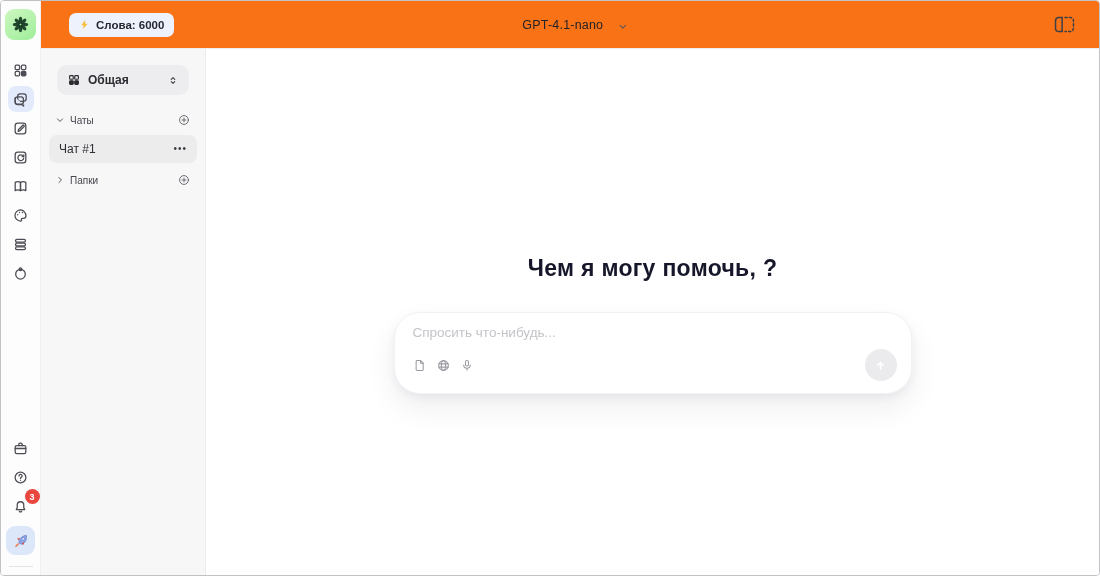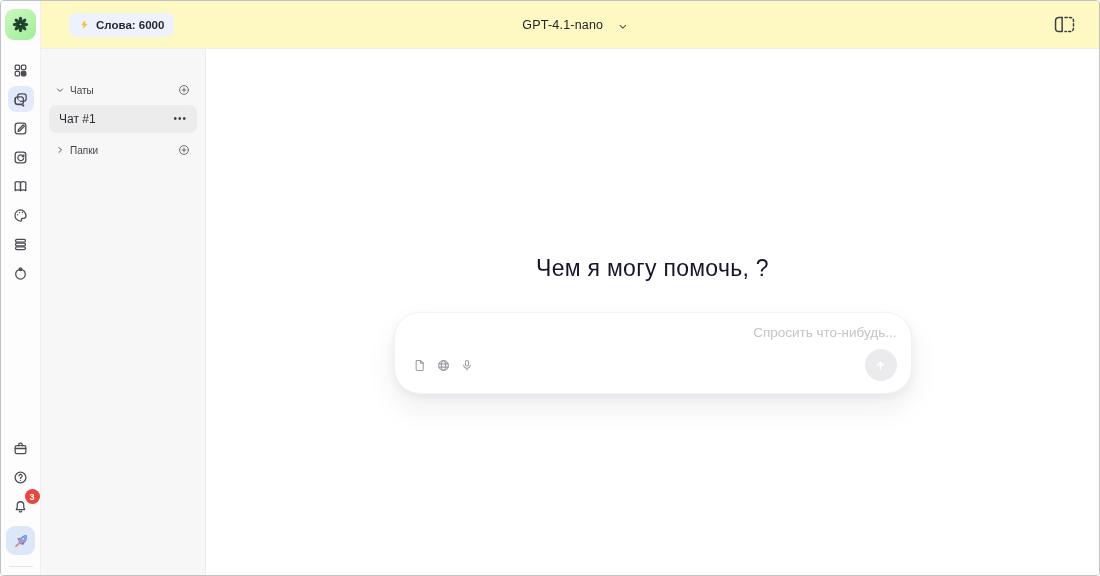--- a/index.html
+++ b/index.html
@@ -14,21 +14,21 @@
   .rail-btn svg { width:17px; height:17px; }
   .rail-btn.active { background:#e3eafb; }
   .rail-bottom { margin-top:auto; display:flex; flex-direction:column; gap:3px; align-items:center; }
   .bell-wrap { position:relative; }
   .badge-count { position:absolute; top:-4px; right:-6px; min-width:15px; height:15px; border-radius:8px; background:#e8463f; color:#fff; font-size:9px; font-weight:700; display:flex; align-items:center; justify-content:center; padding:0 3px; }
   .rocket-btn { width:29px; height:29px; border-radius:9px; background:#dce7fa; display:flex; align-items:center; justify-content:center; border:none; cursor:pointer; margin-top:4px; }
   .rail-divider { width:24px; height:1px; background:#e3e3e6; margin:8px 0 2px; }
 
   
   .right-col { flex:1; display:flex; flex-direction:column; min-width:0; }
-  .topbar { height:48px; flex:0 0 48px; background:#fef9c3; border-bottom:1px solid #ededf0; display:flex; align-items:center; padding:0 20px 0 28px; position:relative; }
+  .topbar { height:48px; flex:0 0 48px; background:#f97316; border-bottom:1px solid #ededf0; display:flex; align-items:center; padding:0 20px 0 28px; position:relative; }
   .words-badge { display:inline-flex; align-items:center; gap:6px; background:#edf2fd; border-radius:7px; height:24px; padding:0 10px; font-size:11.5px; font-weight:700; color:#272730; cursor:pointer; }
   .model { position:absolute; left:50%; transform:translateX(-45%); display:flex; align-items:flex-end; gap:14px; font-size:12.5px; font-weight:500; color:#232329; letter-spacing:.2px; cursor:pointer; }
   .model svg { color:#55555e; }
   .panel-toggle { margin-left:auto; background:none; border:none; color:#3f3f46; cursor:pointer; display:flex; align-items:center; padding:4px; }
 
   .content { flex:1; display:flex; min-height:0; }
 
   
   .sidebar { width:165px; flex:0 0 165px; background:#f7f7f8; border-right:1px solid #ececee; padding:16px 8px; display:flex; flex-direction:column; }
   .workspace { height:30px; border-radius:10px; background:#ededef; margin:0 8px; display:flex; align-items:center; gap:7px; padding:0 10px; color:#2b2b31; cursor:pointer; }
@@ -36,23 +36,23 @@
   .workspace .sort { margin-left:auto; color:#3c3c44; display:flex; }
   .section-row { margin:18px 6px 0; display:flex; align-items:center; gap:5px; color:#46464d; font-size:10px; font-weight:500; cursor:pointer; }
   .section-row.folders { margin-top:10px;text-align:right; }
   .section-row .chev { display:flex; color:#55555d; }
   .plus-btn { margin-left:auto; background:none; border:none; color:#5c5c64; display:flex; cursor:pointer; padding:0; }
   .chat-item { margin:8px 0 0; height:28px; border-radius:8px; background:#ececed; display:flex; align-items:center; padding:0 10px; font-size:12px; font-weight:500; color:#2e2e34; cursor:pointer;gap:48px; }
   .chat-dots { margin-left:auto; color:#3a3a42; font-size:10px; letter-spacing:1px; line-height:1; }
 
   
   .main { flex:1; background:#fff; display:flex; flex-direction:column; align-items:center; padding-top:206px; }
-  .greeting { font-size:23px; font-weight:400; color:#16162a; letter-spacing:.3px; margin-bottom:30px; }
+  .greeting { font-size:23px; font-weight:700; color:#16162a; letter-spacing:.3px; margin-bottom:30px; }
   .composer { width:518px; border-radius:26px; background:#fff; border:1px solid #f2f2f4; box-shadow:0 14px 30px rgba(25,25,60,.07), 0 4px 10px rgba(25,25,60,.05); padding:12px 14px 12px 18px; }
-  .composer textarea { display:block; width:100%; height:22px; border:none; outline:none; resize:none; background:transparent; font-family:"Liberation Sans",sans-serif; font-size:13.5px; color:#33333a;text-align:right; }
+  .composer textarea { display:block; width:100%; height:22px; border:none; outline:none; resize:none; background:transparent; font-family:"Liberation Sans",sans-serif; font-size:13.5px; color:#33333a; }
   .composer textarea::placeholder { color:#c4c4c9; }
   .composer-bottom { display:flex; align-items:center; margin-top:2px; }
   .attach-icons { display:flex; align-items:center; gap:9px; color:#9b9ba2; }
   .attach-icons button { background:none; border:none; color:inherit; display:flex; cursor:pointer; padding:0; }
   .send-btn { margin-left:auto; width:32px; height:32px; border-radius:50%; background:#ebebed; border:none; display:flex; align-items:center; justify-content:center; color:#fff; cursor:pointer; }
 </style>
 </head>
 <body>
 
 <div class="app">
@@ -189,20 +189,35 @@
           <path d="M8.5 1.5H5A3.5 3.5 0 0 0 1.5 5v8A3.5 3.5 0 0 0 5 16.5h3.5"></path>
           <path d="M8.5 1.5v15"></path>
           <path d="M11.5 1.5h5.5A3.5 3.5 0 0 1 20.5 5v8a3.5 3.5 0 0 1-3.5 3.5h-5.5" stroke-dasharray="2.4 2.3"></path>
         </svg>
       </button>
     </header>
 
     <div class="content">
 
       <aside class="sidebar">
+        <div class="workspace">
+          <svg width="14" height="14" viewBox="0 0 24 24" fill="none" stroke="currentColor" stroke-width="2" stroke-linejoin="round">
+            <rect x="4.5" y="4.5" width="6.2" height="6.2" rx="1.4"></rect>
+              <rect x="13.3" y="4.5" width="6.2" height="6.2" rx="1.4"></rect>
+            <rect x="4.5" y="13.3" width="6.2" height="6.2" rx="1.4" fill="currentColor"></rect>
+              <rect x="13.3" y="13.3" width="6.2" height="6.2" rx="1.4" fill="currentColor"></rect>
+          </svg>
+          <span class="workspace-label">Общая</span>
+          <span class="sort">
+            <svg width="12" height="13" viewBox="0 0 24 24" fill="none" stroke="currentColor" stroke-width="2.1" stroke-linecap="round" stroke-linejoin="round">
+              <path d="M8.5 9.8L12 6.3l3.5 3.5"></path>
+                <path d="M8.5 14.2l3.5 3.5 3.5-3.5"></path>
+            </svg>
+          </span>
+        </div>
 
         <div class="section-row">
           <span class="chev">
             <svg width="10" height="10" viewBox="0 0 24 24" fill="none" stroke="currentColor" stroke-width="2.4" stroke-linecap="round" stroke-linejoin="round">
                 <path d="M6 9.5l6 6 6-6"></path>
               </svg>
           </span>
           <span>Чаты</span>
           <button class="plus-btn">
             <svg width="14" height="14" viewBox="0 0 24 24" fill="none" stroke="currentColor" stroke-width="1.5" stroke-linecap="round">

